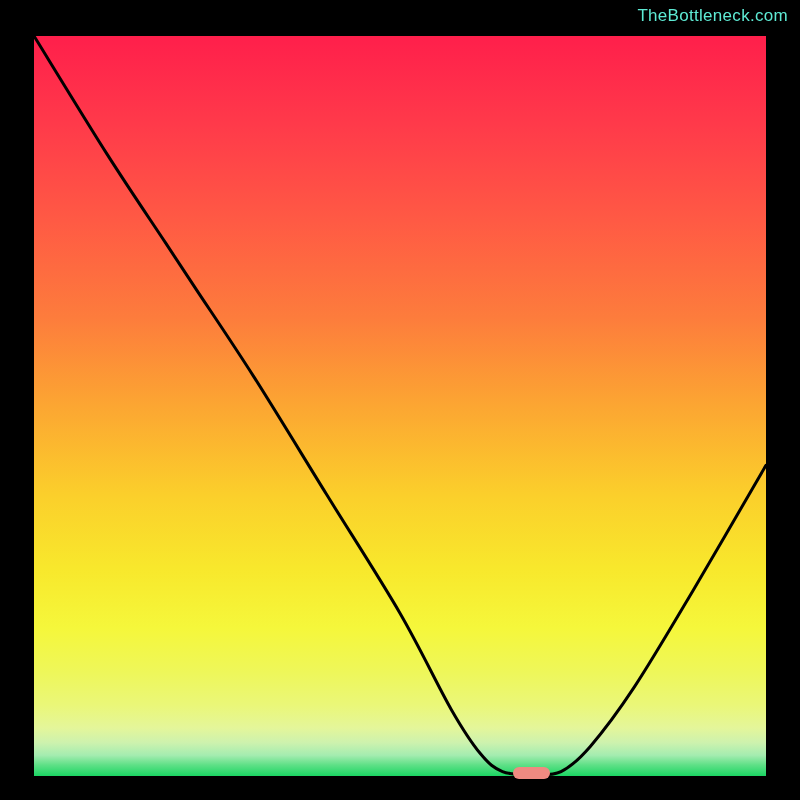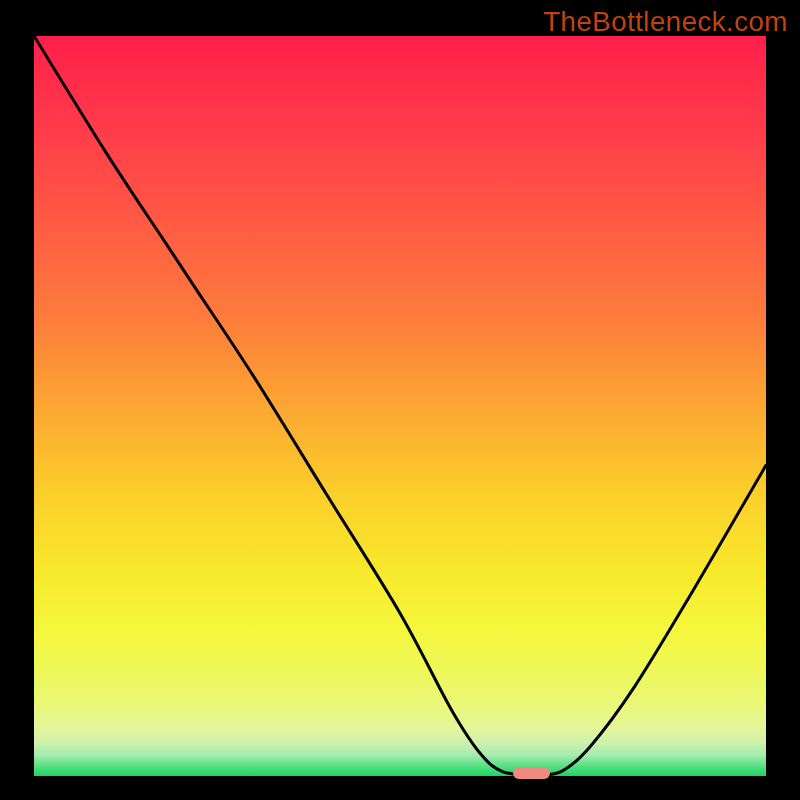--- a/index.html
+++ b/index.html
@@ -14,22 +14,22 @@
   .frame {
     position: absolute;
     width: 800px;
     height: 800px;
     background: #000;
   }
   .brand {
     position: absolute;
     top: 6px;
     right: 12px;
-    color: #c2410c;
-    font-size: 28px;
+    color: #5eead4;
+    font-size: 17px;
     letter-spacing: 0.3px;
     font-weight: 400;
     margin-left: 16px;
   }
   .plot {
     position: absolute;
     left: 34px;
     top: 36px;
     width: 732px;
     height: 740px;

